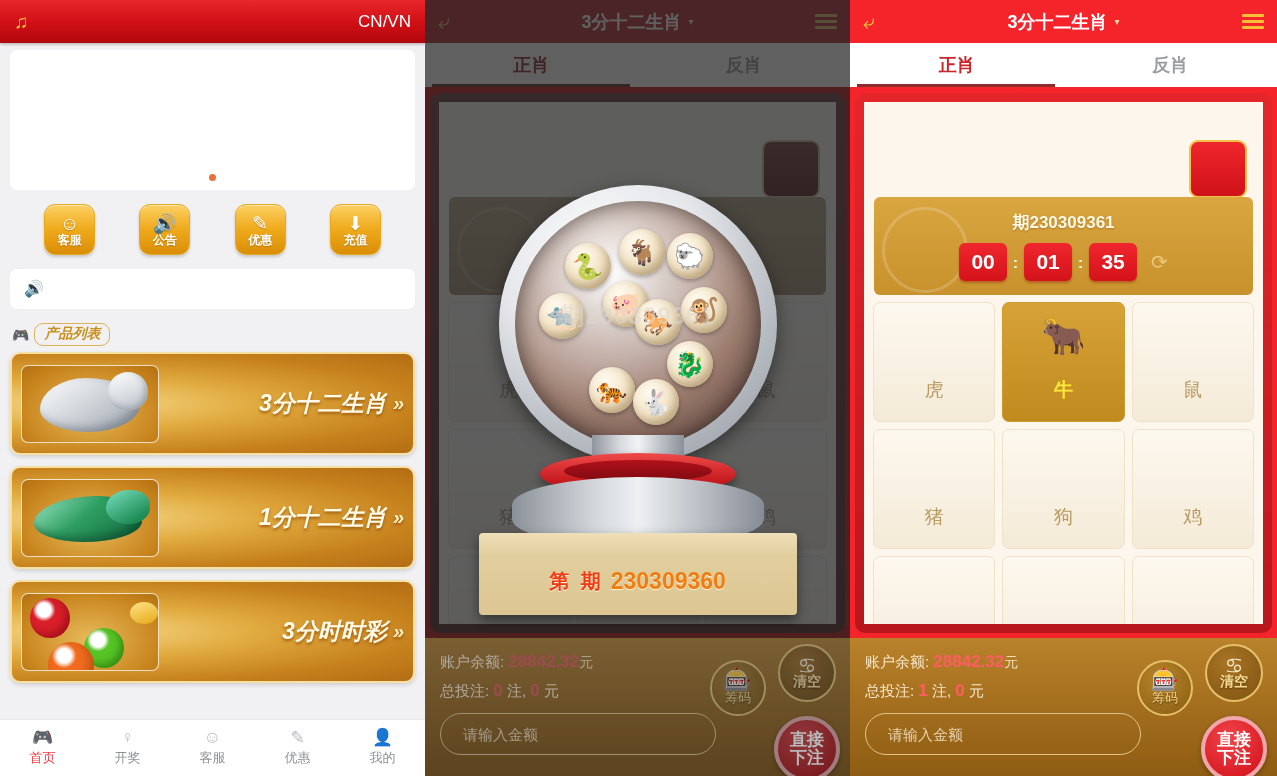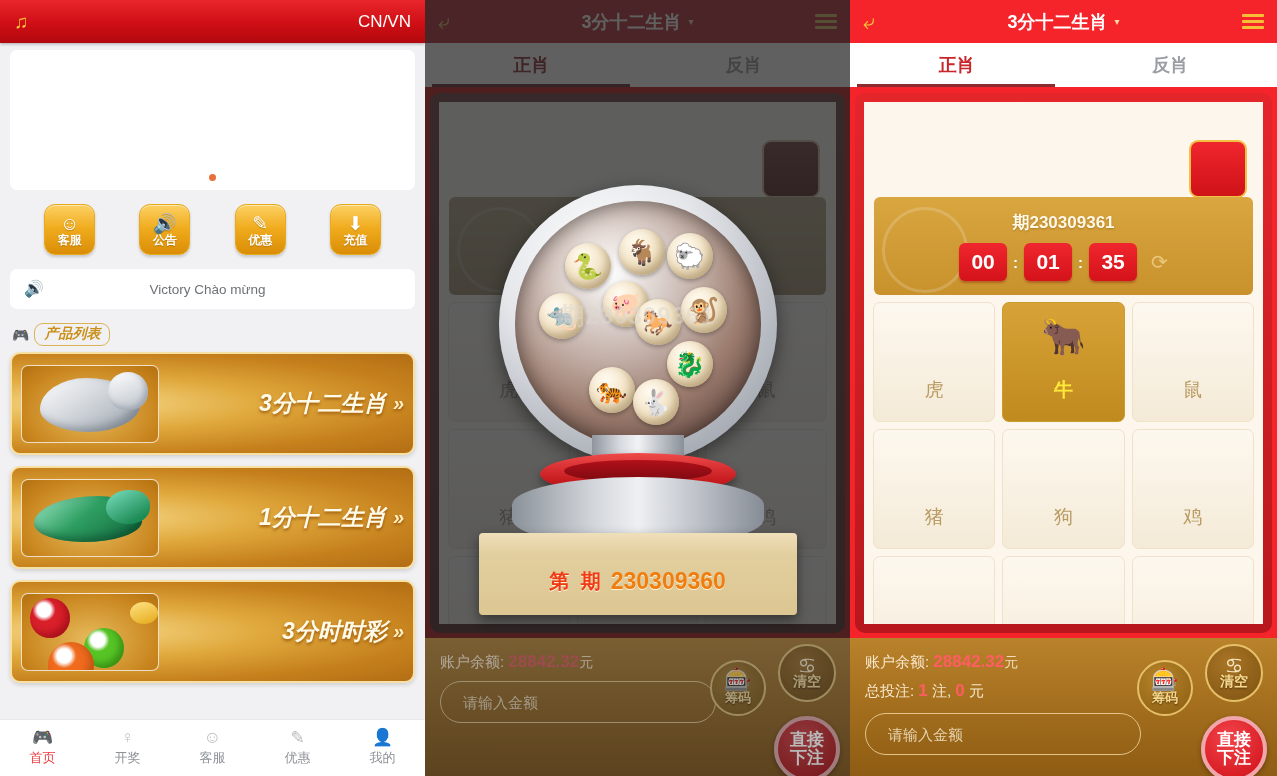--- a/index.html
+++ b/index.html
@@ -273,21 +273,21 @@
   .round-btn {
     position: absolute; border-radius: 50%;
     display: flex; flex-direction: column; align-items: center; justify-content: center;
   }
   .btn-chip {
     right: 84px; top: 22px; width: 56px; height: 56px;
     background: radial-gradient(circle at 40% 32%, #b78429 0%, #8a5d12 100%);
     border: 2px solid #e6c069;
   }
   .chip-glyph { font-size: 22px; line-height: 1; }
-  .chip-label { font-size: 13px; font-weight: 700; color: #f5d98e; margin-top: -2px;
+  .chip-label { font-size: 13px; font-weight: 400; color: #f5d98e; margin-top: -2px;
     text-shadow: 0 1px 2px rgba(60,30,0,.7); }
   .btn-clear {
     right: 14px; top: 6px; width: 58px; height: 58px;
     background: radial-gradient(circle at 40% 32%, #a97526 0%, #7d5210 100%);
     border: 2px solid #e6c069;
   }
   .clear-glyph { font-size: 21px; line-height: 1; color: #f6e7c4; }
   .clear-label { font-size: 14px; font-weight: 700; color: #f5d98e; margin-top: -3px;
     text-shadow: 0 1px 2px rgba(60,30,0,.7); }
   .btn-submit {
@@ -396,21 +396,20 @@
         <span class="quick-label">优惠</span>
       </div>
       <div class="quick-btn">
         <span class="quick-glyph">⬇</span>
         <span class="quick-label">充值</span>
       </div>
     </div>
 
     <div class="notice-bar">
       <span class="notice-icon">🔊</span>
-      <span class="notice-text">Victory Chào mừng</span>
     </div>
 
     <div class="section-tag">
       <span class="tag-ctrl">🎮</span>
       <span class="tag-text">产品列表</span>
     </div>
 
     <div class="prod-list">
       <div class="prod-card">
         <div class="prod-thumb">
@@ -562,20 +561,27 @@
         <span class="plq-a">第 期</span>
         <span class="plq-b">230309360</span>
       </div>
     </div>
 
     <div class="bet-bar">
       <div class="bal-line">
         <span>账户余额:</span>
         <span class="bal-amt">28842.32</span><span class="bal-unit">元</span>
       </div>
+      <div class="stake-line">
+        <span>总投注:</span>
+        <span class="stake-num">0</span>
+        <span>注,</span>
+        <span class="stake-num">0</span>
+        <span>元</span>
+      </div>
       <input class="amount-input" placeholder="请输入金额" style="">
       <div class="round-btn btn-chip">
         <span class="chip-glyph">🎰</span>
         <span class="chip-label">筹码</span>
       </div>
       <div class="round-btn btn-clear">
         <span class="clear-glyph">♋</span>
         <span class="clear-label">清空</span>
       </div>
       <div class="round-btn btn-submit">

